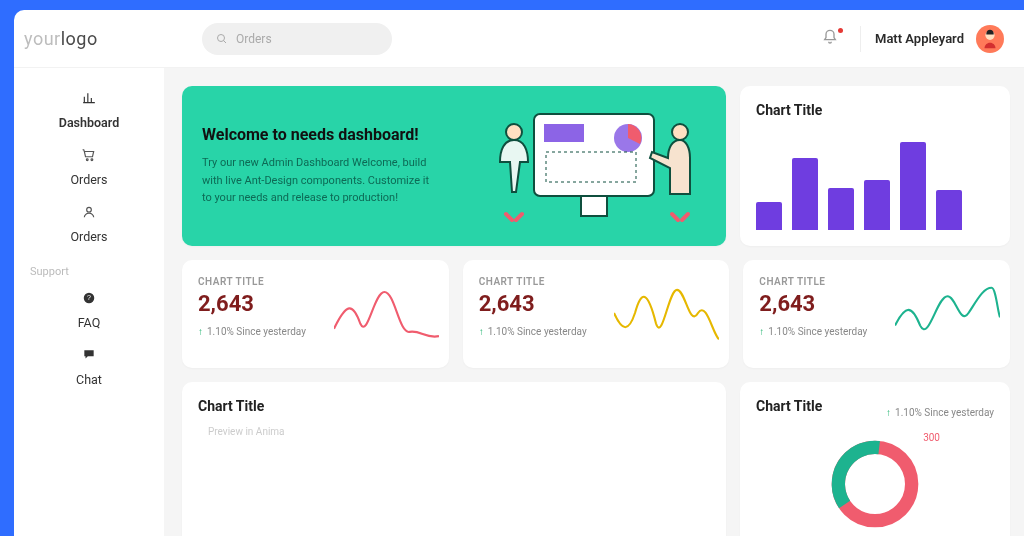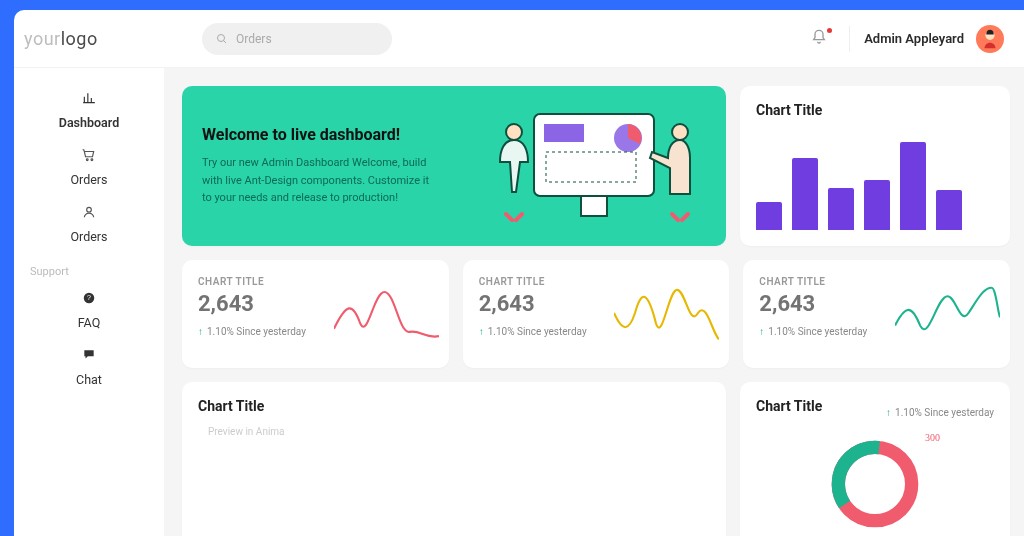--- a/index.html
+++ b/index.html
@@ -30,35 +30,35 @@
   .welcome h2 { font-size:16px; font-weight:700; color:#111; margin-bottom:10px; }
   .welcome p { font-size:11px; line-height:1.6; max-width:230px; color:#0d6a55;}
   .welcome .illus { margin-left:auto; width:220px; height:140px; position:relative; }
   .chart-card { width:270px; height:160px; }
   .chart-card h3 { font-size:14px; font-weight:700; color:#222; margin-bottom:12px;}
   .bars { display:flex; align-items:flex-end; gap:10px; height:100px; }
   .bar { width:26px; background:#6f3de0; border-radius:2px 2px 0 0; }
   .mini-row { display:flex; gap:14px; margin-bottom:14px;}
   .mini { flex:1; height:108px; position:relative; overflow:hidden;}
   .mini .label { font-size:10px; letter-spacing:0.5px; color:#999; font-weight:600; margin-bottom:4px;}
-  .mini .value { font-size:22px; font-weight:700; color:#737373; margin-bottom:10px;}
+  .mini .value { font-size:22px; font-weight:700; color:#7f1d1d; margin-bottom:10px;}
   .trend { display:flex; align-items:center; gap:4px; font-size:10px; color:#888;}
   .trend .up { color:#1db36d; }
   .spark { position:absolute; right:10px; top:18px; width:105px; height:70px; }
   .big-row { display:flex; gap:14px; }
   .big-left { flex:1; height:170px;}
   .big-right { width:270px; height:170px;}
   .big-left h3, .big-right h3 { font-size:14px; font-weight:700; color:#222; margin-bottom:12px;}
   .preview-tag{font-size:10px; color:#ccc; margin:2px 0 6px 10px;}
   .bars2 { display:flex; align-items:flex-end; gap:14px; height:90px; margin-top:6px; padding:0 20px;}
   .bargroup{display:flex; align-items:flex-end; gap:3px;}
   .b2 { width:22px; border-radius:2px 2px 0 0;}
   .purple{background:#6f3de0;} .teal{background:#2ad1b1;}
   .big-right .hdr{display:flex; justify-content:space-between; align-items:center;}
-  .donut-wrap{display:flex; justify-content:center; margin-top:8px; position:relative;font-family:Liberation Serif, serif;}
+  .donut-wrap{display:flex; justify-content:center; margin-top:8px; position:relative;}
   .donut-label{position:absolute; top:-2px; right:54px; font-size:10px; color:#f05c6e;}
 </style>
 </head>
 <body>
 
 <div class="outer">
 <div class="app">
   <div class="topbar">
     <div class="logo">
       <span class="light">your</span><span>logo</span>
@@ -71,21 +71,21 @@
       <span>Orders</span>
     </div>
     <div class="topbar-spacer"></div>
     <div class="bell">
       <svg width="16" height="16" viewBox="0 0 24 24" fill="none" stroke="#999" stroke-width="2">
             <path d="M6 8a6 6 0 0 1 12 0v5l2 3H4l2-3V8z"></path>
             <path d="M10 19a2 2 0 0 0 4 0"></path>
           </svg>
     </div>
     <div class="sep"></div>
-    <div class="username">Admin Appleyard</div>
+    <div class="username">Matt Appleyard</div>
     <div class="avatar">
       <svg width="22" height="22" viewBox="0 0 24 24">
             <circle cx="12" cy="8" r="5" fill="#ffe0c2"></circle>
             <path d="M12 2a5 5 0 0 1 5 5c0 1-.3 1.8-.8 2.6 2 1 3.8 3.4 3.8 6.4H4c0-3 1.8-5.4 3.8-6.4A5 5 0 0 1 12 2z" fill="#333" opacity="0"></path>
             <path d="M6 22c0-3.3 2.7-6 6-6s6 2.7 6 6" fill="#d32f2f"></path>
             <path d="M8 6c0-2.2 1.8-4 4-4s4 1.8 4 4v1H8V6z" fill="#222"></path>
           </svg>
     </div>
   </div>
 
@@ -135,21 +135,21 @@
               </svg>
             </span>
         <span>Chat</span>
       </div>
     </div>
 
     <div class="main">
       <div class="row">
         <div class="card welcome">
           <div>
-            <h2>Welcome to live dashboard!</h2>
+            <h2>Welcome to needs dashboard!</h2>
             <p>Try our new Admin Dashboard Welcome, build with live Ant-Design components. Customize it to your needs and release to production!</p>
           </div>
           <div class="illus">
             <svg viewBox="0 0 220 140" width="220" height="140">
               <rect x="48" y="18" width="120" height="82" rx="6" fill="#fff" stroke="#0f4f3e" stroke-width="2"></rect>
               <rect x="58" y="28" width="40" height="18" fill="#6f3de0" opacity="0.8"></rect>
               <circle cx="142" cy="42" r="14" fill="#6f3de0" opacity="0.7"></circle>
               <path d="M142 42 L142 28 A14 14 0 0 1 154 48 Z" fill="#f05c6e"></path>
               <rect x="60" y="56" width="90" height="30" fill="none" stroke="#0f4f3e" stroke-dasharray="3 3"></rect>
               <rect x="95" y="100" width="26" height="20" fill="#fff" stroke="#0f4f3e" stroke-width="2"></rect>

